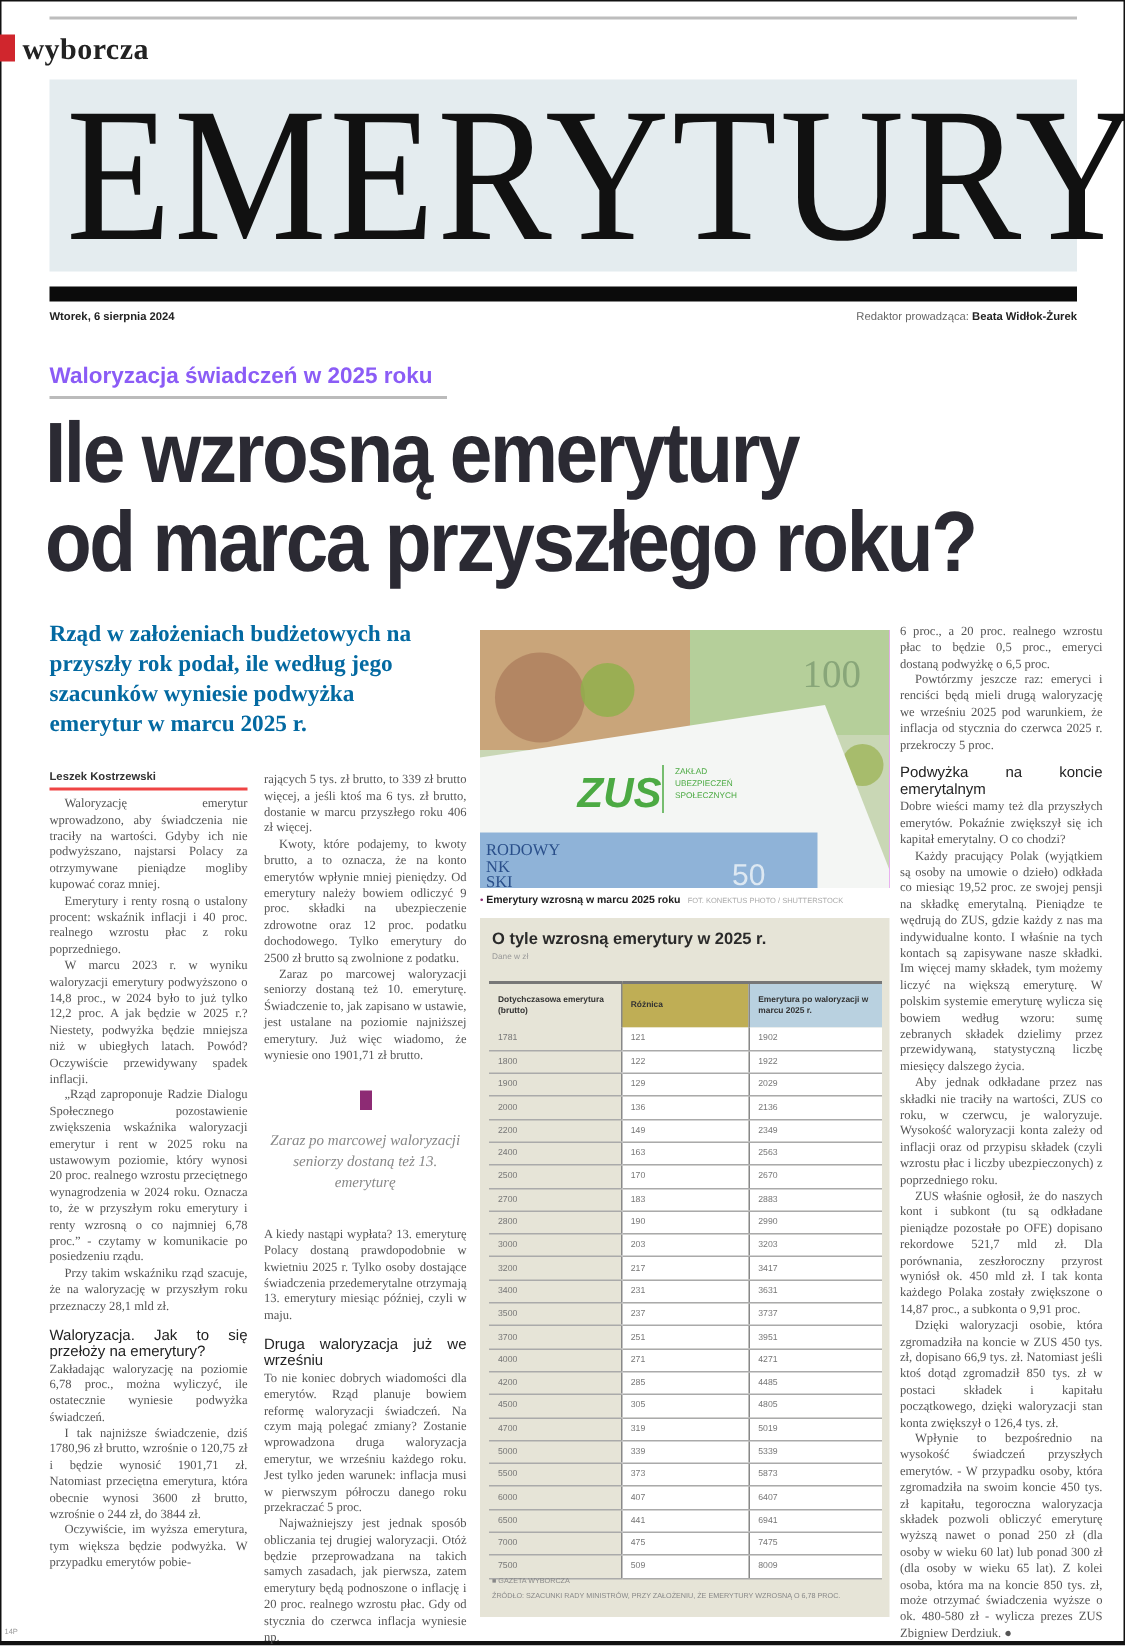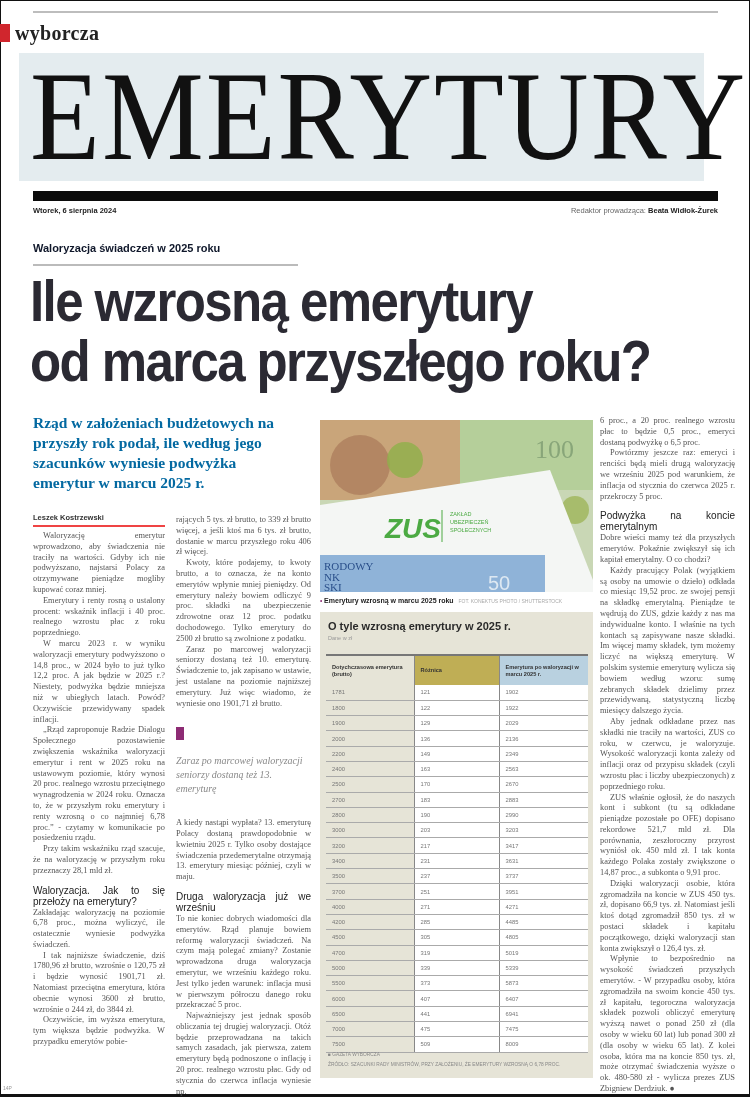--- a/index.html
+++ b/index.html
@@ -2,39 +2,39 @@
 <html><head>
 <meta charset="utf-8">
 <style>
   *{box-sizing:border-box;margin:0;padding:0}
   html,body{width:750px;height:1097px;background:#fff;overflow:hidden}
   body{position:relative;font-family:"Liberation Serif",serif;color:#2a2a2a}
   .frame{position:absolute;left:0;top:0;width:750px;height:1097px;border:1px solid #111;border-bottom:3px solid #111}
   .top-rule{position:absolute;left:33px;top:11px;width:685px;height:2px;background:#bdbdbd}
   .logo{position:absolute;left:0;right:0;top:22px;text-align:left;font-family:"Liberation Serif",serif;font-weight:bold;font-size:20px;color:#222;letter-spacing:.3px}
   .logo .mark{display:inline-block;width:10px;height:18px;background:#d0262d;vertical-align:-2px;margin-right:5px}
-  .banner{position:absolute;left:19px;top:53px;width:685px;height:128px;background:#e4ecef;text-align:center}
+  .banner{position:absolute;left:33px;top:53px;width:685px;height:128px;background:#e4ecef;text-align:center}
   .banner-title{font-family:"Liberation Serif",serif;font-size:118px;line-height:128px;color:#111;letter-spacing:2px;transform:scaleY(1.08) scaleX(.97);display:inline-block;font-weight:normal}
   .thick-rule{position:absolute;left:33px;top:191px;width:685px;height:10px;background:#0b0b0b}
   .dateline{position:absolute;left:33px;top:206px;font-family:"Liberation Sans",sans-serif;font-weight:bold;font-size:7.5px;color:#222}
   .editor{position:absolute;right:32px;top:206px;font-family:"Liberation Sans",sans-serif;font-size:7.5px;color:#666}
   .editor b{color:#222}
-  .kicker{position:absolute;left:33px;top:242px;font-family:"Liberation Sans",sans-serif;font-weight:bold;font-size:11px;color:#0f172a}
+  .kicker{position:absolute;left:33px;top:242px;font-family:"Liberation Sans",sans-serif;font-weight:bold;font-size:15px;color:#8b5cf6}
   .kicker-rule{position:absolute;left:33px;top:264px;width:265px;height:2px;background:#bbb}
   .headline{position:absolute;left:30px;top:272px;width:710px;font-family:"Liberation Sans",sans-serif;font-weight:bold;font-size:51px;line-height:53px;color:#2b2a33;letter-spacing:-1.6px;transform:scaleY(1.12);transform-origin:top left}
   .lead{position:absolute;left:33px;top:413px;width:268px;font-family:Liberation Serif, serif;font-weight:bold;font-size:15.5px;line-height:20px;color:#0369a1}
   .byline{position:absolute;left:33px;top:513px;width:132px;font-family:"Liberation Sans",sans-serif;font-weight:bold;font-size:7.5px;color:#333;border-bottom:2px solid #ef4444;padding-bottom:3px}
   .col{position:absolute;font-family:"Liberation Serif",serif;font-size:8.4px;line-height:10.8px;color:#555;text-align:justify}
   .col p{text-indent:10px}
   .col p.noind{text-indent:0}
   .col h3{font-family:"Liberation Sans",sans-serif;font-weight:normal;font-size:10px;line-height:11px;color:#222;margin-top:8px;margin-bottom:1px}
   .c1{left:33px;top:531px;width:132px}
   .c2{left:176px;top:515px;width:135px}
   .c4{left:600px;top:416px;width:135px}
-  .quote-box{margin:18px 0 22px;text-align:left}
+  .quote-box{margin:18px 0 22px;text-align:center}
   .quote-mark{display:inline-block;width:8px;height:13px;background:#8d2b74}
   .quote{font-family:"Liberation Serif",serif;font-style:italic;font-size:10px;line-height:14px;color:#888;margin-top:10px}
   .photo{position:absolute;left:320px;top:420px;width:273px;height:172px;overflow:hidden;background:#d946ef}
   .caption{position:absolute;left:320px;top:597px;width:275px;font-family:"Liberation Sans",sans-serif;font-size:6.5px;color:#222;white-space:nowrap}
   .caption b{font-weight:bold;font-size:7px}
   .caption .credit{color:#aaa;font-size:5px;margin-left:3px}
   .table-box{position:absolute;left:320px;top:612px;width:273px;height:466px;background:#e6e4d7}
   .tbl-title{position:absolute;left:8px;top:8px;font-family:"Liberation Sans",sans-serif;font-weight:bold;font-size:11px;color:#2a2a2a}
   .tbl-unit{position:absolute;left:8px;top:23px;font-family:"Liberation Sans",sans-serif;font-size:5.5px;color:#999}
   table{position:absolute;left:6px;top:42px;width:262px;border-collapse:collapse;font-family:"Liberation Sans",sans-serif}

